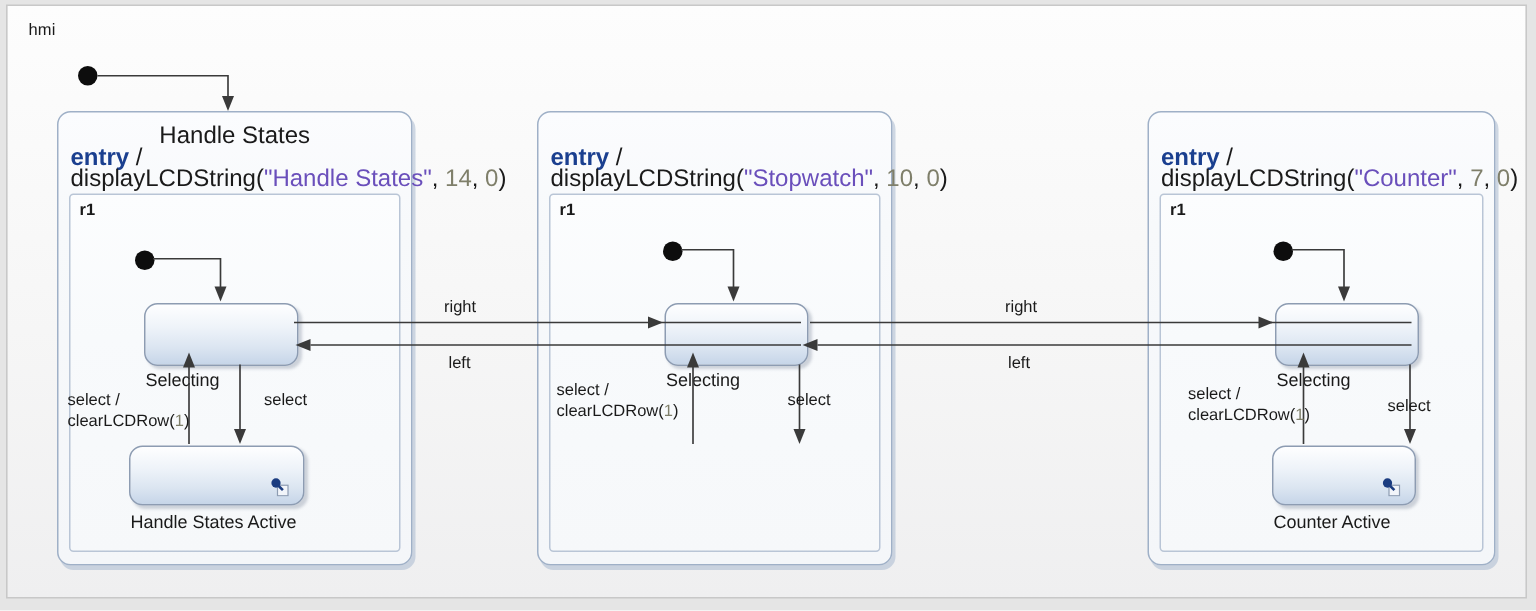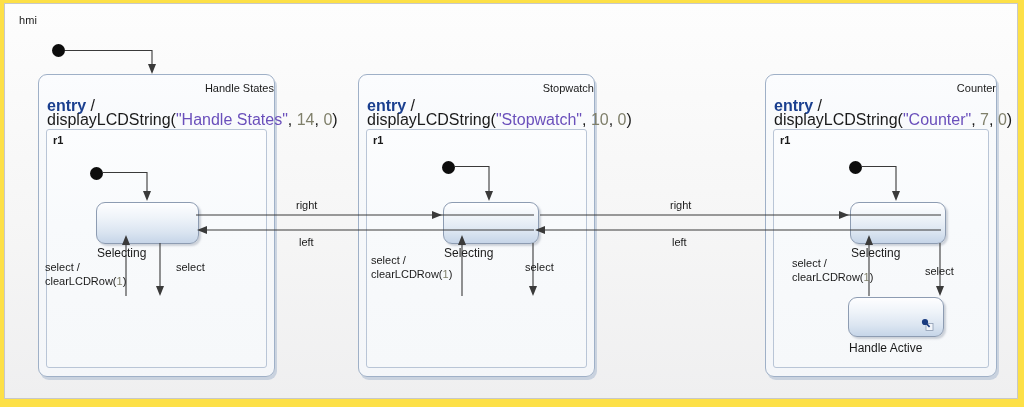--- a/index.html
+++ b/index.html
@@ -9,21 +9,21 @@
   }
   body {
     font-family: "Liberation Sans", sans-serif;
   }
 
   #canvas {
     position: relative;
     width: 1024px;
     height: 407px;
     overflow: hidden;
-    background: #fde047;
+    background: #e5e5e5;
   }
 
   
   .outer-frame {
     position: absolute;
     left: 4px;
     top: 3px;
     width: 1014px;
     height: 396px;
     background: linear-gradient(180deg, #fdfdfd 0%, #f6f6f6 55%, #efeff0 100%);
@@ -48,22 +48,22 @@
     border-radius: 9px;
     box-sizing: border-box;
     background: linear-gradient(180deg, #fbfcfe 0%, #f7f9fb 25%, #f4f6f9 100%);
     box-shadow: 2px 3px 0 0 rgba(170,186,208,0.55);
   }
   .composite-title {
     position: absolute;
     left: 0;
     right: 0;
     top: 7px;
-    text-align: right;
-    font-size: 11px;
+    text-align: center;
+    font-size: 16px;
     color: #1a1a1a;
   }
   .entry-block {
     position: absolute;
     left: 8px;
     top: 24px;
     font-size: 16px;
     line-height: 14px;
     color: #1a1a1a;
     white-space: nowrap;
@@ -181,64 +181,70 @@
     <div class="region">
       <div class="region-label">r1</div>
     </div>
 
     <div class="initial-node" style="left:51px; top:92px;"></div>
 
     <div class="state" style="left:57px; top:127px; width:103px; height:42px;">
       <div class="state-label">Selecting</div>
     </div>
 
+    <div class="state" style="left:47px; top:222px; width:117px; height:40px;">
+      <div class="state-label">Handle States Active</div>
+      <svg class="subdiagram-icon" viewBox="0 0 14 13">
+        <rect x="6" y="5.5" width="7" height="7" fill="#f2f5fa" stroke="#8d9cb2" stroke-width="0.8"></rect>
+        <circle cx="5" cy="4" r="3.1" fill="#1b3c80"></circle>
+        <line x1="6.8" y1="6" x2="9.6" y2="8.8" stroke="#1b3c80" stroke-width="1.7"></line>
+      </svg>
+    </div>
   </div>
 
   <div class="composite" style="left:358px; width:237px;">
-    <div class="composite-title">Stopwatch</div>
     <div class="entry-block">
       <div><span class="kw">entry</span> <span>/</span></div>
       <div>
         <span>displayLCDString(</span><span class="str">"Stopwatch"</span><span>, </span><span class="num">10</span><span>, </span><span class="num">0</span><span>)</span>
       </div>
     </div>
 
     <div class="region">
       <div class="region-label">r1</div>
     </div>
 
     <div class="initial-node" style="left:83px; top:86px;"></div>
 
     <div class="state" style="left:84px; top:127px; width:96px; height:42px;">
       <div class="state-label">Selecting</div>
     </div>
 
   </div>
 
   <div class="composite" style="left:765px; width:232px;">
-    <div class="composite-title">Counter</div>
     <div class="entry-block">
       <div><span class="kw">entry</span> <span>/</span></div>
       <div>
         <span>displayLCDString(</span><span class="str">"Counter"</span><span>, </span><span class="num">7</span><span>, </span><span class="num">0</span><span>)</span>
       </div>
     </div>
 
     <div class="region">
       <div class="region-label">r1</div>
     </div>
 
     <div class="initial-node" style="left:83px; top:86px;"></div>
 
     <div class="state" style="left:84px; top:127px; width:96px; height:42px;">
       <div class="state-label">Selecting</div>
     </div>
 
     <div class="state" style="left:82px; top:222px; width:96px; height:40px;">
-      <div class="state-label">Handle Active</div>
+      <div class="state-label">Counter Active</div>
       <svg class="subdiagram-icon" viewBox="0 0 14 13">
         <rect x="6" y="5.5" width="7" height="7" fill="#f2f5fa" stroke="#8d9cb2" stroke-width="0.8"></rect>
         <circle cx="5" cy="4" r="3.1" fill="#1b3c80"></circle>
         <line x1="6.8" y1="6" x2="9.6" y2="8.8" stroke="#1b3c80" stroke-width="1.7"></line>
       </svg>
     </div>
   </div>
 
   <div class="initial-node" style="left:52px; top:44px;"></div>
 

